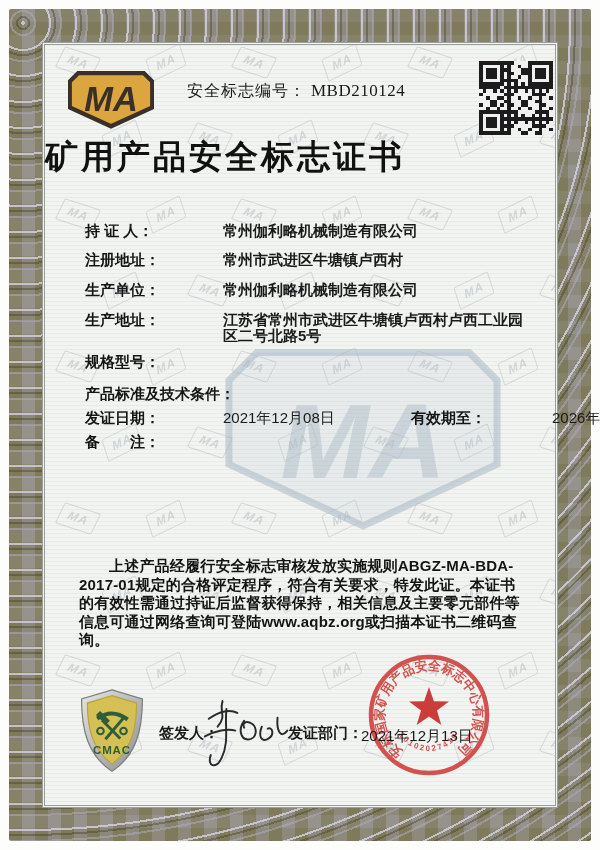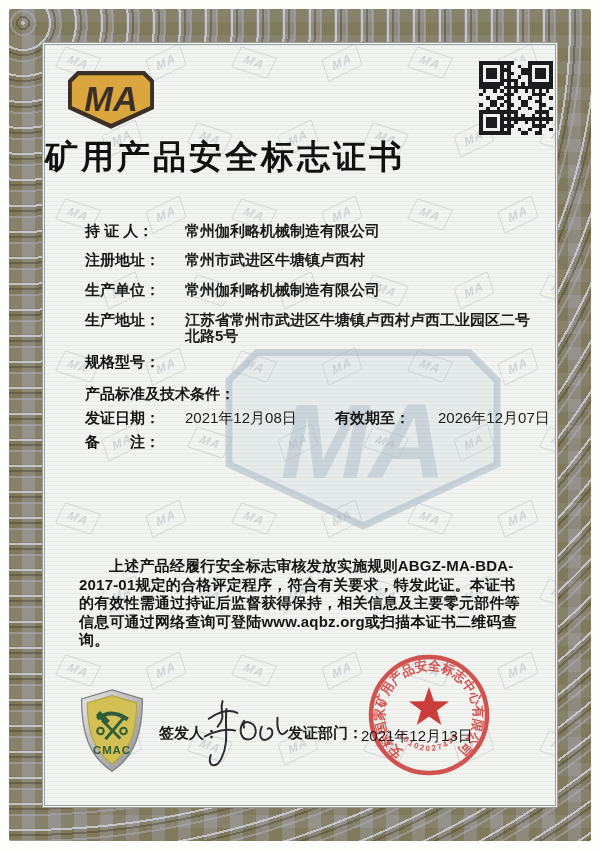--- a/index.html
+++ b/index.html
@@ -48,21 +48,21 @@
   .ma-logo{position:absolute;left:23px;top:26px;}
   .certnum{position:absolute;left:142px;top:36px;font-size:16px;
     font-family:"Liberation Serif","DejaVu Serif",serif;letter-spacing:1px;}
   .certnum .num{font-size:17px;letter-spacing:.5px;}
   .qr{position:absolute;left:434px;top:16px;width:74px;height:74px;background:#f0f1ee;}
   .title{position:absolute;left:0;top:90px;width:100%;text-align:left;
     font-size:33px;font-weight:800;letter-spacing:3px;color:#111;}
 
   
   .fields{position:absolute;left:40px;top:178px;width:452px;font-size:15px;line-height:16px;}
-  .row{display:flex;}
+  .row{display:flex;gap:38px;}
   .row .lab{flex:0 0 100px;font-weight:600;color:#151515;white-space:nowrap;}
   .row .val{flex:1;font-weight:600;color:#1b1b1b;}
   .row .lab.auto{flex:0 0 auto;}
   .val.latin{font-weight:700;letter-spacing:.5px;}
   .val.std{font-weight:500;margin-left:36px;letter-spacing:.3px;}
   .val.date{flex:0 0 150px;font-weight:500;}
   .mb13{margin-bottom:13px}.mb14{margin-bottom:14px}.mb10{margin-bottom:10px}
   .mb15{margin-bottom:15px}.mb16{margin-bottom:16px}.mb8{margin-bottom:8px}
   .mb25{margin-bottom:25px}
 
@@ -154,20 +154,24 @@
       <text x="50" y="47" text-anchor="middle" font-size="38" font-weight="900" font-style="italic" fill="rgba(168,184,196,.45)">MA</text>
     </svg>
 
     <div class="content">
 
       <svg class="ma-logo" width="86" height="59" viewBox="0 0 100 68">
         <polygon points="12,2 88,2 98,12 98,42 50,64 2,42 2,12" fill="#dca63e" stroke="#3a3027" stroke-width="5"></polygon>
         <text x="50" y="46" text-anchor="middle" font-size="40" font-weight="900" font-style="italic" fill="#3a3027">MA</text>
       </svg>
 
+      <div class="certnum">
+        <span>安全标志编号：</span>
+        <span class="num">MBD210124</span>
+      </div>
 
       <div class="qr"><svg viewBox="0 0 21 21" width="74" height="74" shape-rendering="crispEdges">
             <rect x="0" y="0" width="1" height="1" fill="#1c1c1e"></rect>
             <rect x="1" y="0" width="1" height="1" fill="#1c1c1e"></rect>
             <rect x="2" y="0" width="1" height="1" fill="#1c1c1e"></rect>
             <rect x="3" y="0" width="1" height="1" fill="#1c1c1e"></rect>
             <rect x="4" y="0" width="1" height="1" fill="#1c1c1e"></rect>
             <rect x="5" y="0" width="1" height="1" fill="#1c1c1e"></rect>
             <rect x="6" y="0" width="1" height="1" fill="#1c1c1e"></rect>
             <rect x="7" y="0" width="1" height="1" fill="#1c1c1e"></rect>

